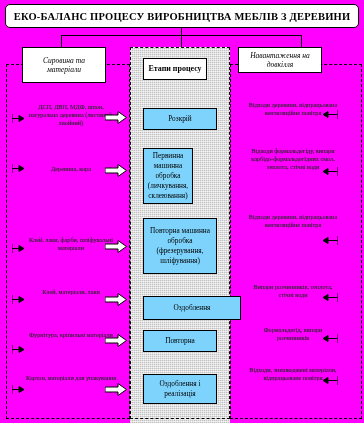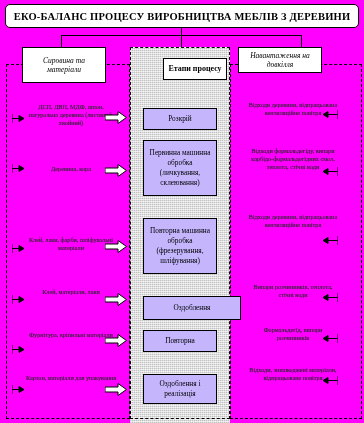--- a/index.html
+++ b/index.html
@@ -85,21 +85,21 @@
     height: 376px;
     background:
       repeating-linear-gradient(0deg, rgba(0,0,0,.055) 0 1px, rgba(255,255,255,.5) 1px 2px),
       repeating-linear-gradient(90deg, rgba(0,0,0,.05) 0 1px, rgba(255,255,255,.45) 1px 2px),
       #d8d8d8;
   }
 
   
   .pbox {
     position: absolute;
-    background: #c4b5fd;
+    background: #7dd3fc;
     border: 1px solid #000;
     box-sizing: border-box;
     display: flex;
     align-items: center;
     justify-content: center;
     text-align: center;
   }
   .pbox .t {
     font-size: 7.3px;
     color: #000;
@@ -158,21 +158,21 @@
 <div id="mid-band"></div>
 
 <div class="dashframe" style="left:6px; top:64px; width:124px; height:355px;"></div>
 <div class="dashframe" style="left:130px; top:47px; width:100px; height:372px;"></div>
 <div class="dashframe" style="left:230px; top:64px; width:132px; height:355px;"></div>
 
 <div class="hdr" style="left:22px; top:47px; width:84px; height:36px;">
   <span class="t">Сировина та матеріали</span>
 </div>
 
-<div class="hdr bold" style="left:143px; top:58px; width:64px; height:22px;margin-left:20px;">
+<div class="hdr bold" style="left:143px; top:58px; width:64px; height:22px;">
   <span class="t">Етапи процесу</span>
 </div>
 
 <div class="hdr" style="left:238px; top:47px; width:84px; height:26px;">
   <span class="t">Навантаження на довкілля</span>
 </div>
 
 <div class="pbox" style="left:143px; top:108px; width:74px; height:22px;">
   <span class="t">Розкрій</span>
 </div>
@@ -187,21 +187,21 @@
       <path d="M0 4 H13 V0.5 L21.5 6.5 L13 12.5 V9 H0 Z" fill="#ffffff" stroke="#000" stroke-width="1"></path>
     </svg>
 </div>
 <div class="sidetxt" style="left:248px; top:101px; width:90px;">Відходи деревини, відпрацьована вентиляційне повітря</div>
 <div class="rarrow" style="left:322px; top:110px;">
   <svg width="16" height="9" viewBox="0 0 16 9">
       <path d="M16 0 V9 M16 4.5 H4 M6 1.5 L1 4.5 L6 7.5 Z" fill="#000" stroke="#000" stroke-width="1"></path>
     </svg>
 </div>
 
-<div class="pbox" style="left:143px; top:140px; width:74px; height:56px;">
+<div class="pbox" style="left:143px; top:148px; width:50px; height:56px;">
   <span class="t">Первинна машинна обробка (личкування, склеювання)</span>
 </div>
 <div class="sidetxt" style="left:24px; top:165px; width:94px;">Деревина, кора</div>
 <div class="tinyarrow" style="left:12px; top:164px;">
   <svg width="14" height="9" viewBox="0 0 14 9">
       <path d="M0 0 V9 M0 4.5 H9 M7 1.5 L12 4.5 L7 7.5 Z" fill="#000" stroke="#000" stroke-width="1"></path>
     </svg>
 </div>
 <div class="barrow" style="left:105px; top:164px;">
   <svg width="22" height="13" viewBox="0 0 22 13">

